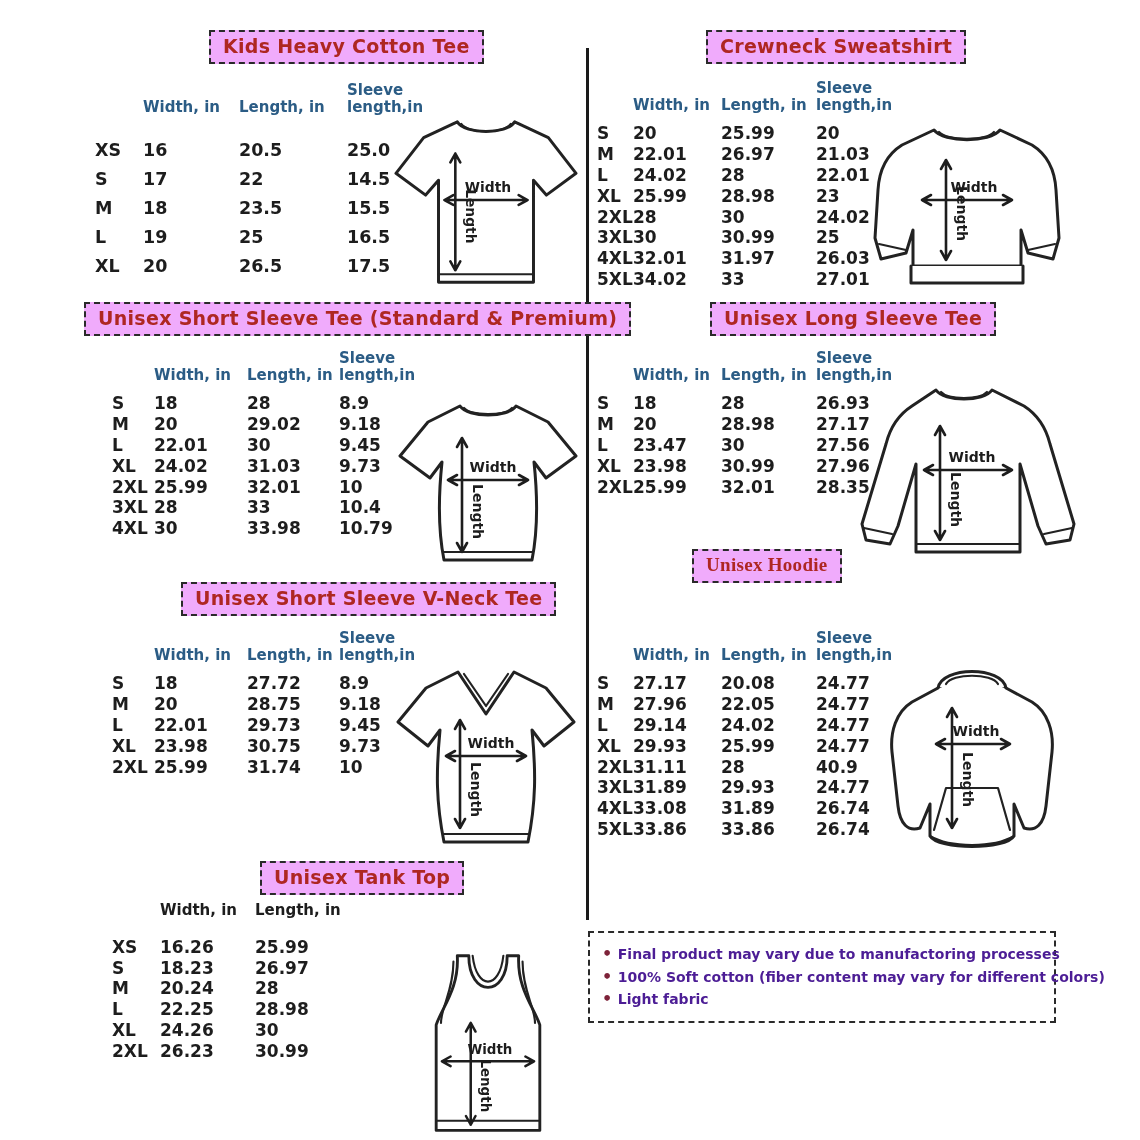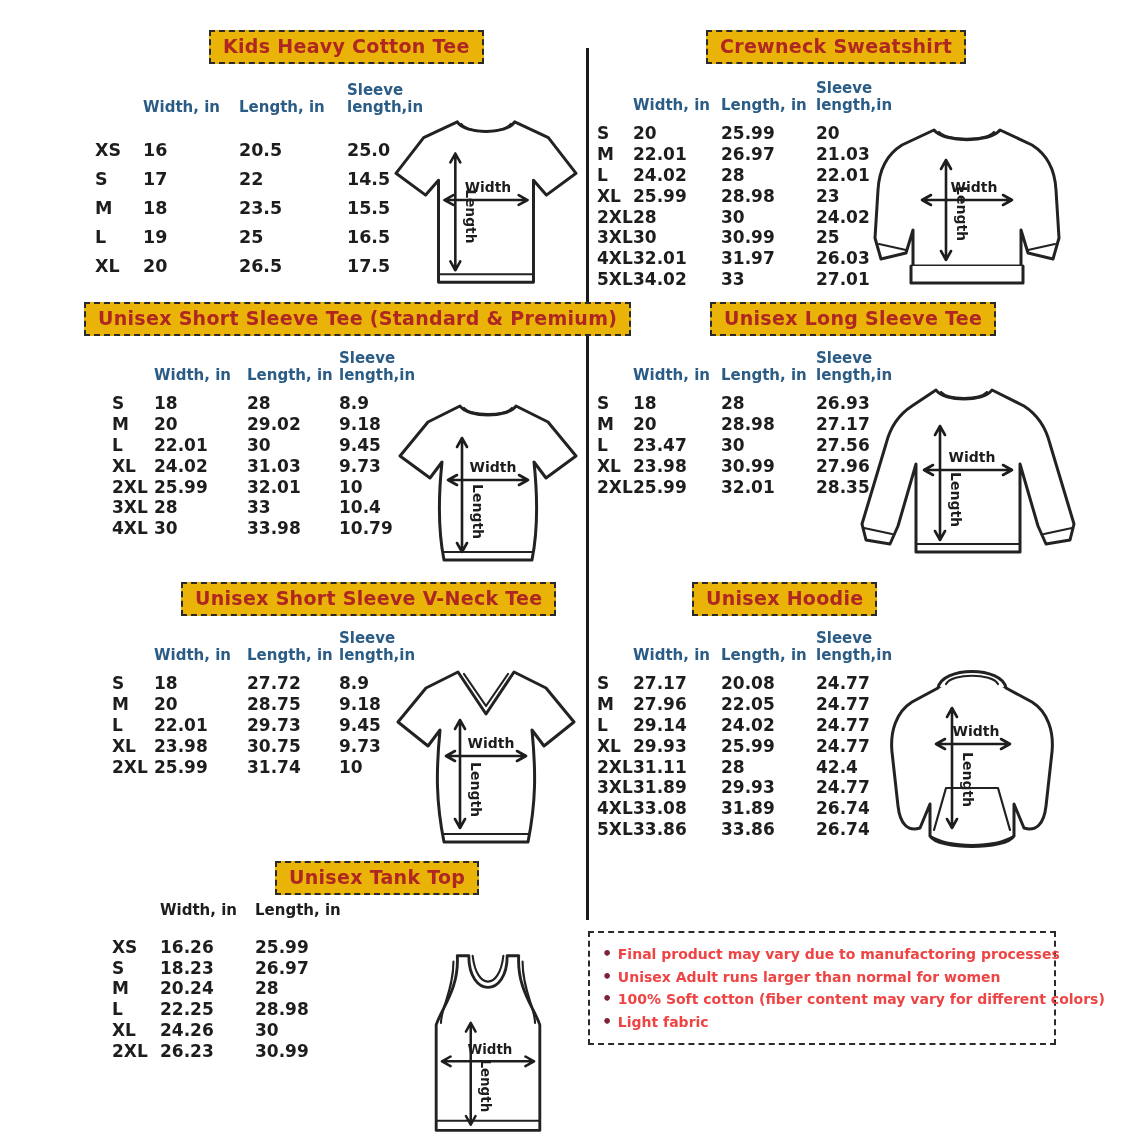--- a/index.html
+++ b/index.html
@@ -5,21 +5,21 @@
   :root{
     --red:#ae2722; --blue:#2b5c85; --ink:#1d1d1d; --maroon:#7d2239; --line:#1a1a1a;
   }
   *{box-sizing:border-box;}
   html,body{margin:0;padding:0;}
   body{
     width:1140px;height:1140px;background:#ffffff;position:relative;
     font-family:"DejaVu Sans", sans-serif;color:var(--ink);overflow:hidden;
   }
   .title-box{
-    position:absolute;border:2px dashed #2a2a2a;background:#eab308;
+    position:absolute;border:2px dashed #2a2a2a;background:#f0abfc;
     padding:3px 12px 5px;font-size:19px;font-weight:700;color:var(--red);
     white-space:nowrap;letter-spacing:.3px;
   }
   .divider{position:absolute;background:var(--line);}
   table.tbl{position:absolute;border-collapse:collapse;table-layout:fixed;}
   .tbl th{
     color:var(--blue);font-size:15px;font-weight:700;text-align:left;
     vertical-align:bottom;padding:0 0 10px 0;line-height:1.1;
   }
   .tbl.black-head th{color:var(--ink);}
@@ -30,21 +30,21 @@
   .tbl-tank th{padding-bottom:18px;}
   svg.garment{position:absolute;overflow:visible;}
   svg.garment path{stroke:#222;stroke-width:3;fill:#fff;stroke-linejoin:round;stroke-linecap:round;}
   svg.garment path.thin{stroke-width:2.2;fill:none;}
   svg.garment path.arrow{stroke:#1d1d1d;stroke-width:2.6;fill:none;}
   svg.garment text{font-family:"DejaVu Sans",sans-serif;font-size:14px;font-weight:700;fill:#1d1d1d;}
   .notes{
     position:absolute;border:2px dashed #2a2a2a;background:#fff;
     padding:10px 12px;list-style:none;margin:0;
   }
-  .notes li{font-size:14px;font-weight:600;line-height:21.5px;color:#ef4444;white-space:nowrap;}
+  .notes li{font-size:14px;font-weight:600;line-height:21.5px;color:#4c1d95;white-space:nowrap;}
   .notes li::before{content:"• ";color:var(--maroon);font-size:16px;}
 </style>
 </head>
 <body>
 
 <div class="divider" style="left:586px;top:48px;width:3px;height:872px;"></div>
 
 <div class="title-box" style="left:209px;top:30px;">Kids Heavy Cotton Tee</div>
 <table class="tbl tbl-kids" style="left:95px;top:82px;width:322px;">
   <colgroup>
@@ -372,21 +372,21 @@
 <svg class="garment" style="left:396px;top:660px;" width="184" height="192" viewBox="0 0 184 192">
   <path d="M62,12 L90,54 L118,12 L150,28 L178,62 L148,86 L136,70 C140,112 140,142 132,182 L48,182 C40,142 40,112 44,70 L32,86 L2,62 L30,28 Z"></path>
   <path class="thin" d="M68,14 L90,46 L112,14"></path>
   <path class="thin" d="M48,174 L132,174"></path>
   <path class="arrow" d="M50,96 L130,96 M59,91 L50,96 L59,101 M121,91 L130,96 L121,101"></path>
   <path class="arrow" d="M64,60 L64,168 M59,69 L64,60 L69,69 M59,159 L64,168 L69,159"></path>
   <text x="95" y="88" text-anchor="middle">Width</text>
   <text x="75" y="102" transform="rotate(90 75 102)">Length</text>
 </svg>
 
-<div class="title-box" style="left:692px;top:582px;">Unisex Hoodie</div>
+<div class="title-box" style="left:692px;top:549px;font-family:Liberation Serif, serif;">Unisex Hoodie</div>
 <table class="tbl" style="left:597px;top:630px;width:299px;">
   <colgroup>
       <col style="width:36px">
       <col style="width:88px">
       <col style="width:95px">
       <col style="width:80px">
     </colgroup>
   <thead>
       <tr>
     <th></th>
@@ -418,21 +418,21 @@
       <tr>
       <td class="sz">XL</td>
       <td>29.93</td>
       <td>25.99</td>
       <td>24.77</td>
     </tr>
       <tr>
       <td class="sz">2XL</td>
       <td>31.11</td>
       <td>28</td>
-      <td>42.4</td>
+      <td>40.9</td>
     </tr>
       <tr>
       <td class="sz">3XL</td>
       <td>31.89</td>
       <td>29.93</td>
       <td>24.77</td>
     </tr>
       <tr>
       <td class="sz">4XL</td>
       <td>33.08</td>
@@ -452,21 +452,21 @@
   <path class="thin" d="M66,24 C72,13 112,13 118,24"></path>
   <path d="M58,28 L32,42 C16,52 10,72 12,92 L18,146 C20,164 28,172 40,168 L50,144 L50,176 C58,190 126,190 134,176 L134,144 L144,168 C156,172 164,164 166,146 L172,92 C174,72 168,52 152,42 L126,28"></path>
   <path class="thin" d="M54,170 L66,128 L118,128 L130,170"></path>
   <path class="thin" d="M50,176 C70,188 114,188 134,176"></path>
   <path class="arrow" d="M56,84 L130,84 M65,79 L56,84 L65,89 M121,79 L130,84 L121,89"></path>
   <path class="arrow" d="M72,48 L72,168 M67,57 L72,48 L77,57 M67,159 L72,168 L77,159"></path>
   <text x="96" y="76" text-anchor="middle">Width</text>
   <text x="83" y="92" transform="rotate(90 83 92)">Length</text>
 </svg>
 
-<div class="title-box" style="left:275px;top:861px;">Unisex Tank Top</div>
+<div class="title-box" style="left:260px;top:861px;">Unisex Tank Top</div>
 <table class="tbl tbl-tank black-head" style="left:112px;top:902px;width:263px;">
   <colgroup>
       <col style="width:48px">
       <col style="width:95px">
       <col style="width:120px">
     </colgroup>
   <thead>
       <tr>
     <th></th>
     <th>Width, in</th>
@@ -515,16 +515,15 @@
   <path class="thin" d="M16,178 L124,178"></path>
   <path class="arrow" d="M22,116 L118,116 M31,111 L22,116 L31,121 M109,111 L118,116 L109,121"></path>
   <path class="arrow" d="M52,76 L52,182 M47,85 L52,76 L57,85 M47,173 L52,182 L57,173"></path>
   <text x="72" y="108" text-anchor="middle">Width</text>
   <text x="63" y="114" transform="rotate(90 63 114)">Length</text>
 </svg>
 
 <ul class="notes" style="left:588px;top:931px;width:468px;">
 
 <li>Final product may vary due to manufactoring processes</li>
-    <li>Unisex Adult runs larger than normal for women</li>
     <li>100% Soft cotton (fiber content may vary for different colors)</li>
     <li>Light fabric</li>
   </ul>
 
 </body></html>

